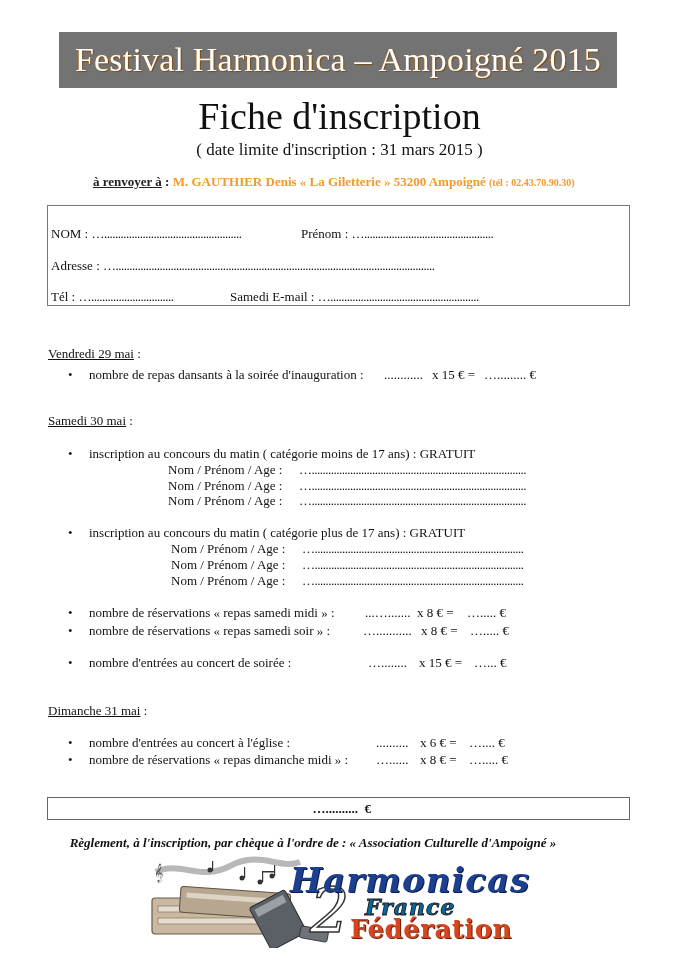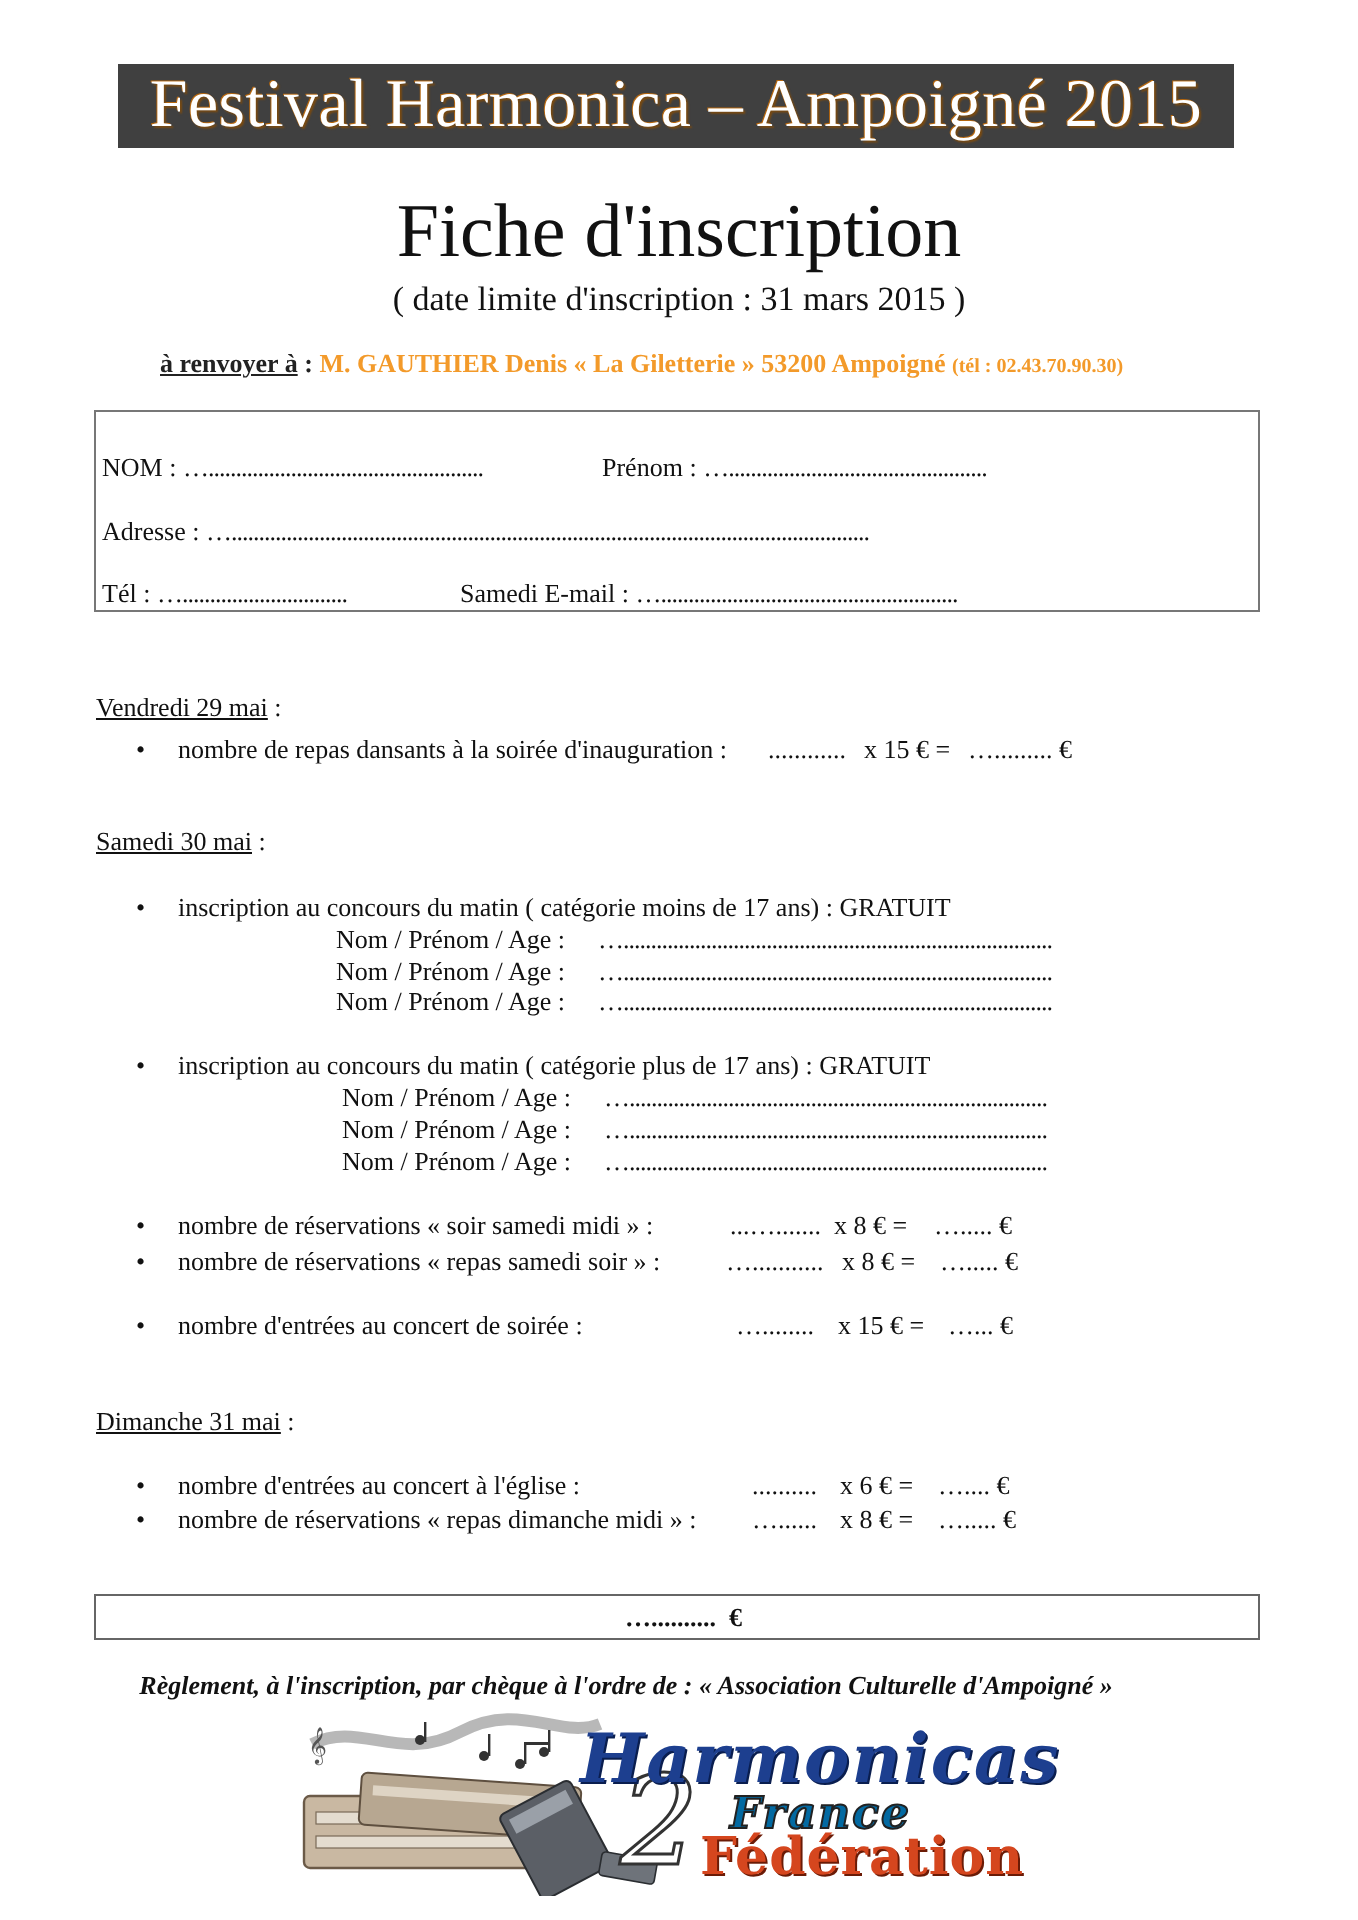--- a/index.html
+++ b/index.html
@@ -1,32 +1,32 @@
 <!DOCTYPE html>
 <html><head>
 <meta charset="utf-8">
 <style>
   * { margin: 0; padding: 0; box-sizing: border-box; }
   html, body { width: 679px; height: 960px; background: #ffffff; overflow: hidden; }
   body { position: relative; font-family: "Liberation Serif", "DejaVu Serif", serif; color: #111; }
   .abs { position: absolute; white-space: nowrap; }
 
   .banner {
-    position: absolute; left: 59px; top: 32px; width: 558px; height: 42px;
-    background: #404040; display: flex; align-items: center; justify-content: center;
+    position: absolute; left: 59px; top: 32px; width: 558px; height: 56px;
+    background: #737373; display: flex; align-items: center; justify-content: center;
   }
   .banner-text {
     color: #ffffff; font-size: 34px; line-height: 1;
     text-shadow: 1px 1px 1px #7a4a10, -0.5px -0.5px 0 #b5670f;
     letter-spacing: 0.2px;
   }
   .title { left: 0; width: 679px; top: 94px; text-align: center; font-size: 38px; line-height: 44px; color: #111; }
   .subtitle { left: 0; width: 679px; top: 140px; text-align: center; font-size: 17px; line-height: 20px; }
 
-  .return-line { left: 80px; top: 173px; font-size: 13px; font-weight: bold; line-height: 18px; }
+  .return-line { left: 93px; top: 173px; font-size: 13px; font-weight: bold; line-height: 18px; }
   .return-label { text-decoration: underline; color: #222; }
   .return-colon { color: #222; }
   .return-addr { color: #f39a2a; }
   .return-tel { color: #f39a2a; font-size: 10px; }
 
   .idbox { position: absolute; left: 47px; top: 205px; width: 583px; height: 101px; border: 1px solid #777; }
   .field-line { font-size: 13px; line-height: 16px; }
   .dots { letter-spacing: -0.5px; }
 
   .day { font-size: 13px; line-height: 16px; }
@@ -119,21 +119,21 @@
 <div class="abs participant" style="left:171px; top:557px;">
   <span>Nom / Prénom / Age :</span>
 </div>
 <div class="abs participant dots" style="left:302px; top:557px;">…............................................................................</div>
 <div class="abs participant" style="left:171px; top:573px;">
   <span>Nom / Prénom / Age :</span>
 </div>
 <div class="abs participant dots" style="left:302px; top:573px;">…............................................................................</div>
 
 <span class="bullet" style="top:605px;">•</span>
-<div class="abs bullet-line" style="left:89px; top:605px;">nombre de réservations « soir samedi midi » :</div>
+<div class="abs bullet-line" style="left:89px; top:605px;">nombre de réservations « repas samedi midi » :</div>
 <div class="abs bullet-line" style="left:365px; top:605px;">...….......</div>
 <div class="abs bullet-line" style="left:417px; top:605px;">x 8 € =</div>
 <div class="abs bullet-line" style="left:467px; top:605px;">…..... €</div>
 
 <span class="bullet" style="top:623px;">•</span>
 <div class="abs bullet-line" style="left:89px; top:623px;text-align:center;">nombre de réservations « repas samedi soir » :</div>
 <div class="abs bullet-line" style="left:363px; top:623px;">…...........</div>
 <div class="abs bullet-line" style="left:421px; top:623px;">x 8 € =</div>
 <div class="abs bullet-line" style="left:470px; top:623px;">…..... €</div>
 

